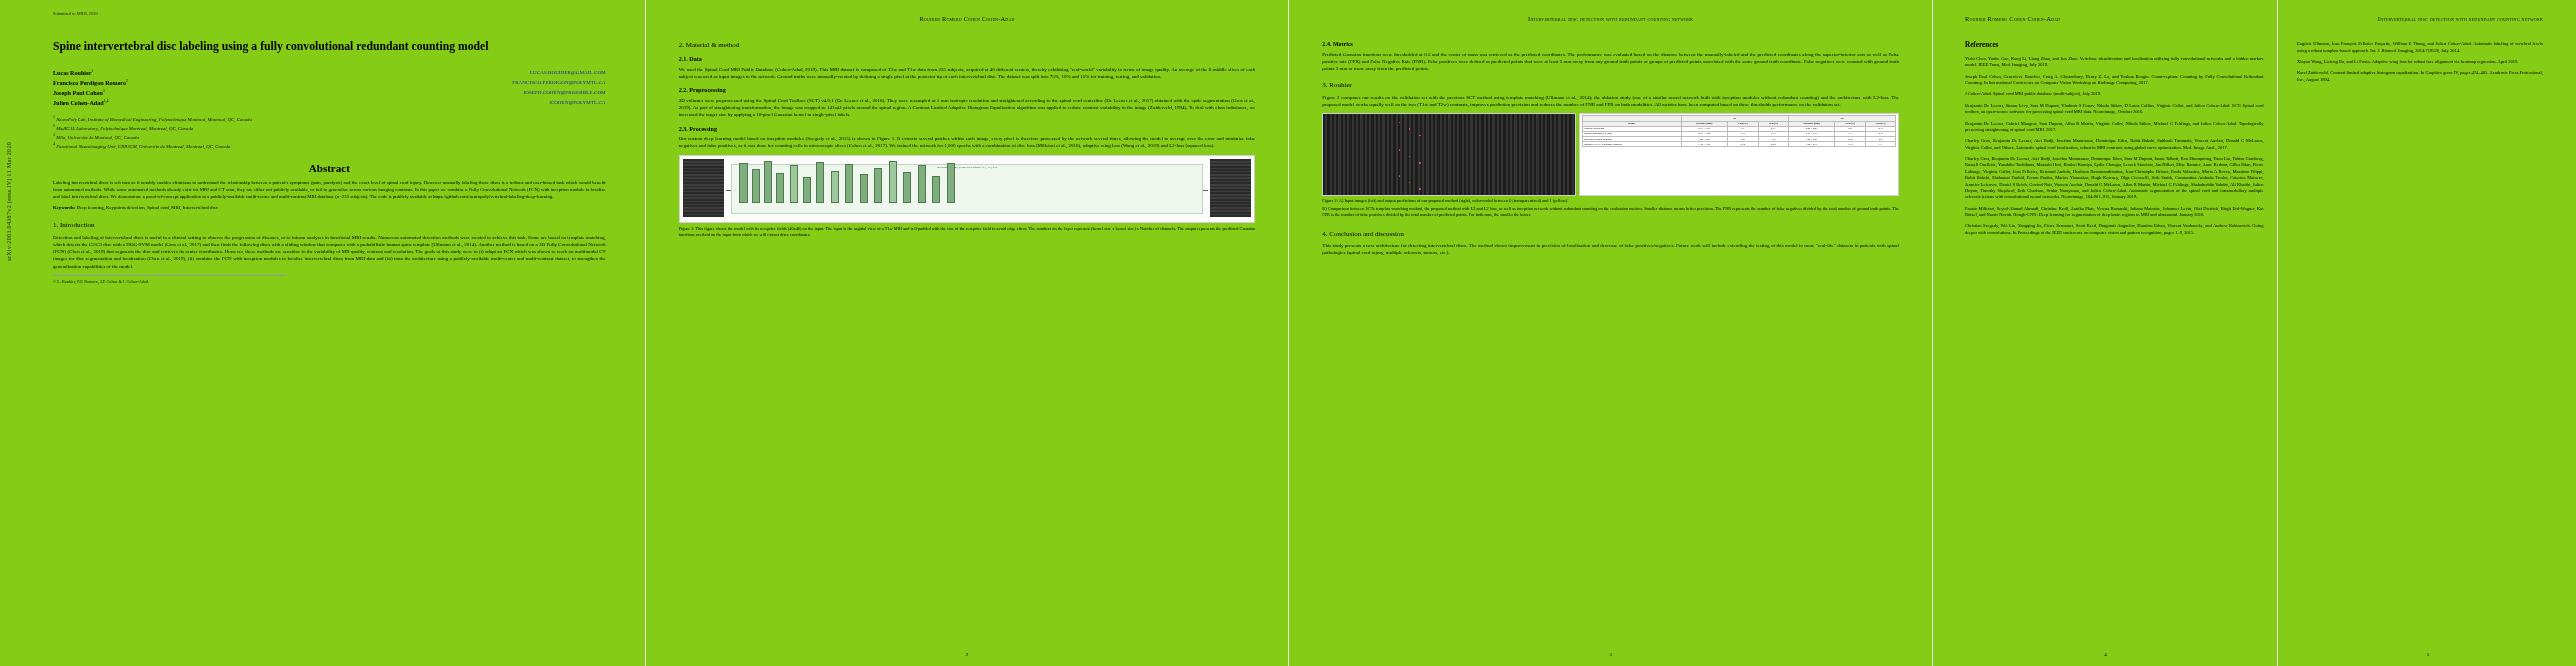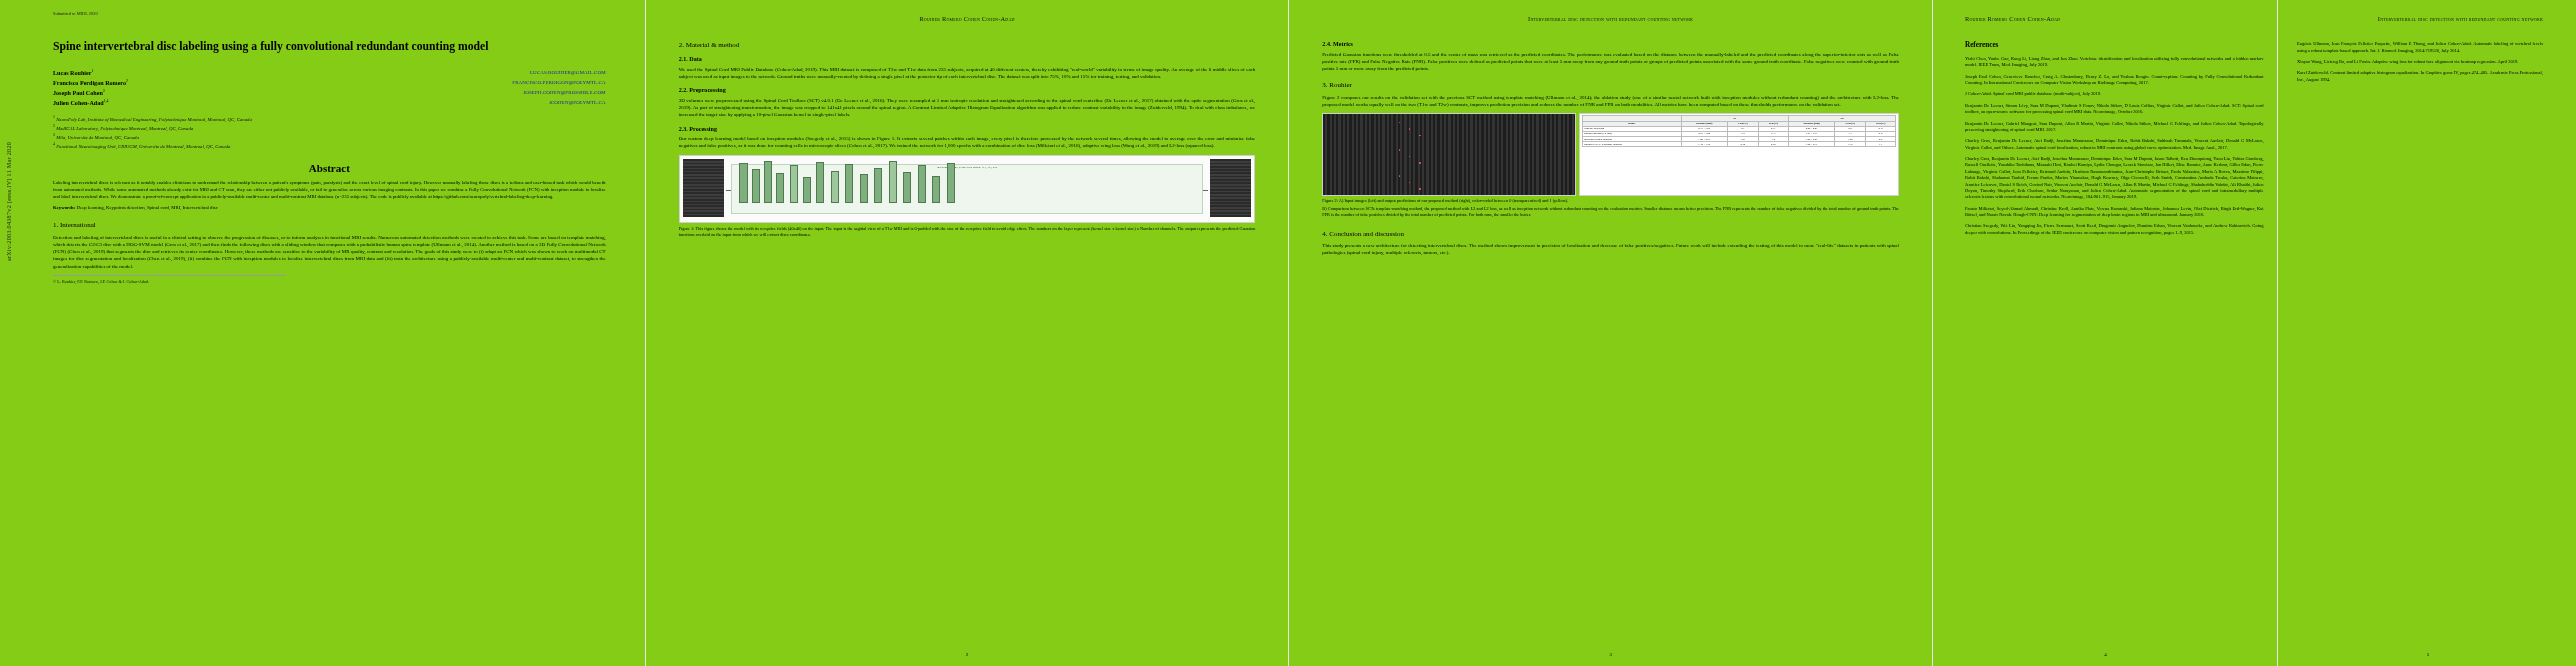--- a/index.html
+++ b/index.html
@@ -105,21 +105,21 @@
 
     <div class="abshead">Abstract</div>
     <p class="abs">Labeling intervertebral discs is relevant as it notably enables clinicians to understand the relationship between a patient's symptoms (pain, paralysis) and the exact level of spinal cord injury. However manually labeling those discs is a tedious and user-biased task which would benefit from automated methods. While some automated methods already exist for MRI and CT scan, they are either not publicly available, or fail to generalize across various imaging contrasts. In this paper we combine a Fully Convolutional Network (FCN) with inception module to localize and label intervertebral discs. We demonstrate a proof-of-concept application in a publicly-available multi-center and multi-contrast MRI database (n=235 subjects). The code is publicly available at https://github.com/neuropoly/vertebral-labeling-deep-learning.</p>
     <div class="kw">
       <b>Keywords:</b>
       <span>Deep learning, Keypoints detection, Spinal cord, MRI, Intervertebral disc</span>
     </div>
 
     <div class="sec">
       <span>1.</span>
-      <span>International</span>
+      <span>Introduction</span>
     </div>
     <p class="body">Detection and labeling of intervertebral discs is useful in a clinical setting to observe the progression of diseases, or to inform analyses in functional MRI results. Numerous automated detection methods were created to achieve this task. Some are based on template matching, which detects the C2/C3 disc with a HOG-SVM model (Gros et al., 2017) and then finds the following discs with a sliding window that compares with a probabilistic human spine template (Ullmann et al., 2014). Another method is based on a 3D Fully Convolutional Network (FCN) (Chen et al., 2019) that segments the disc and retrieves its center coordinates. However, these methods are sensitive to the variability of MR quality, contrast and resolution. The goals of this study were to (i) adapt an FCN which was shown to work on multimodal CT images for disc segmentation and localization (Chen et al., 2019), (ii) combine the FCN with inception modules to localize intervertebral discs from MRI data and (iii) train the architecture using a publicly-available multi-center and multi-contrast dataset, to strengthen the generalization capabilities of the model.</p>
 
     <div class="fn">© L. Rouhier, F.P. Romero, J.P. Cohen &amp; J. Cohen-Adad.</div>
   </div>
 
   <div class="page p2">
     <div class="runhead">Rouhier Romero Cohen Cohen-Adad</div>
 
     <div class="sec">

